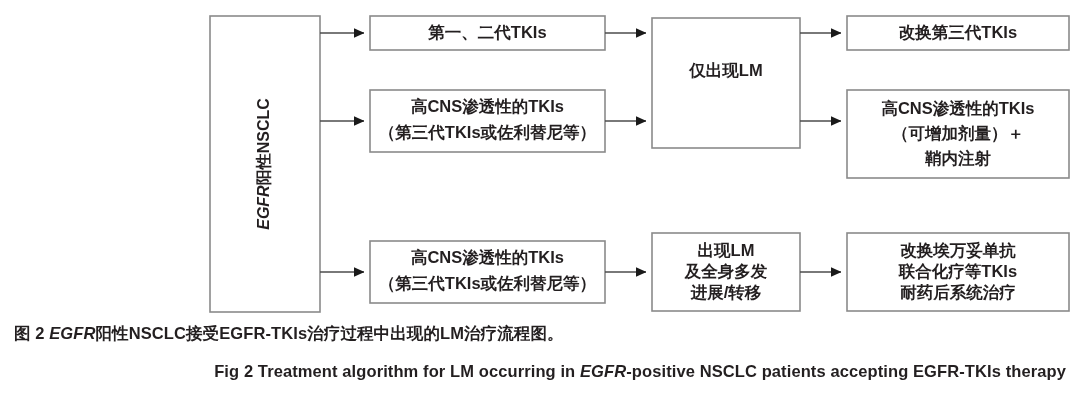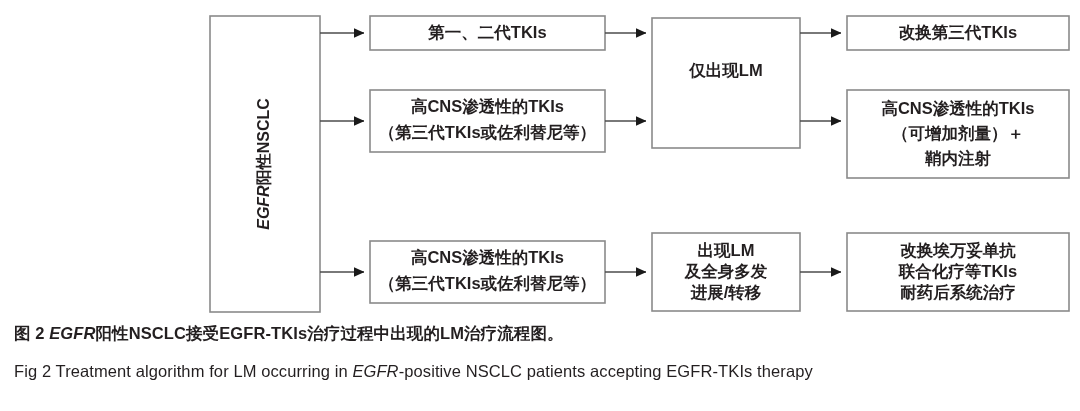--- a/index.html
+++ b/index.html
@@ -76,24 +76,25 @@
 
   .caption-cn {
     font-size: 16.5px;
     font-weight: 700;
     line-height: 30px;
     letter-spacing: 0.1px;
   }
 
   .caption-en {
     font-size: 16.5px;
-    font-weight: 400;
+    font-weight: 700;
     line-height: 30px;
     margin-top: 8px;
     letter-spacing: 0.1px;
+    text-align: right;
   }
 
   .ital {
     font-style: italic;
   }
 </style>
 </head>
 <body>
 
 <svg id="flowchart" viewBox="0 0 1080 330" width="1080" height="330">

